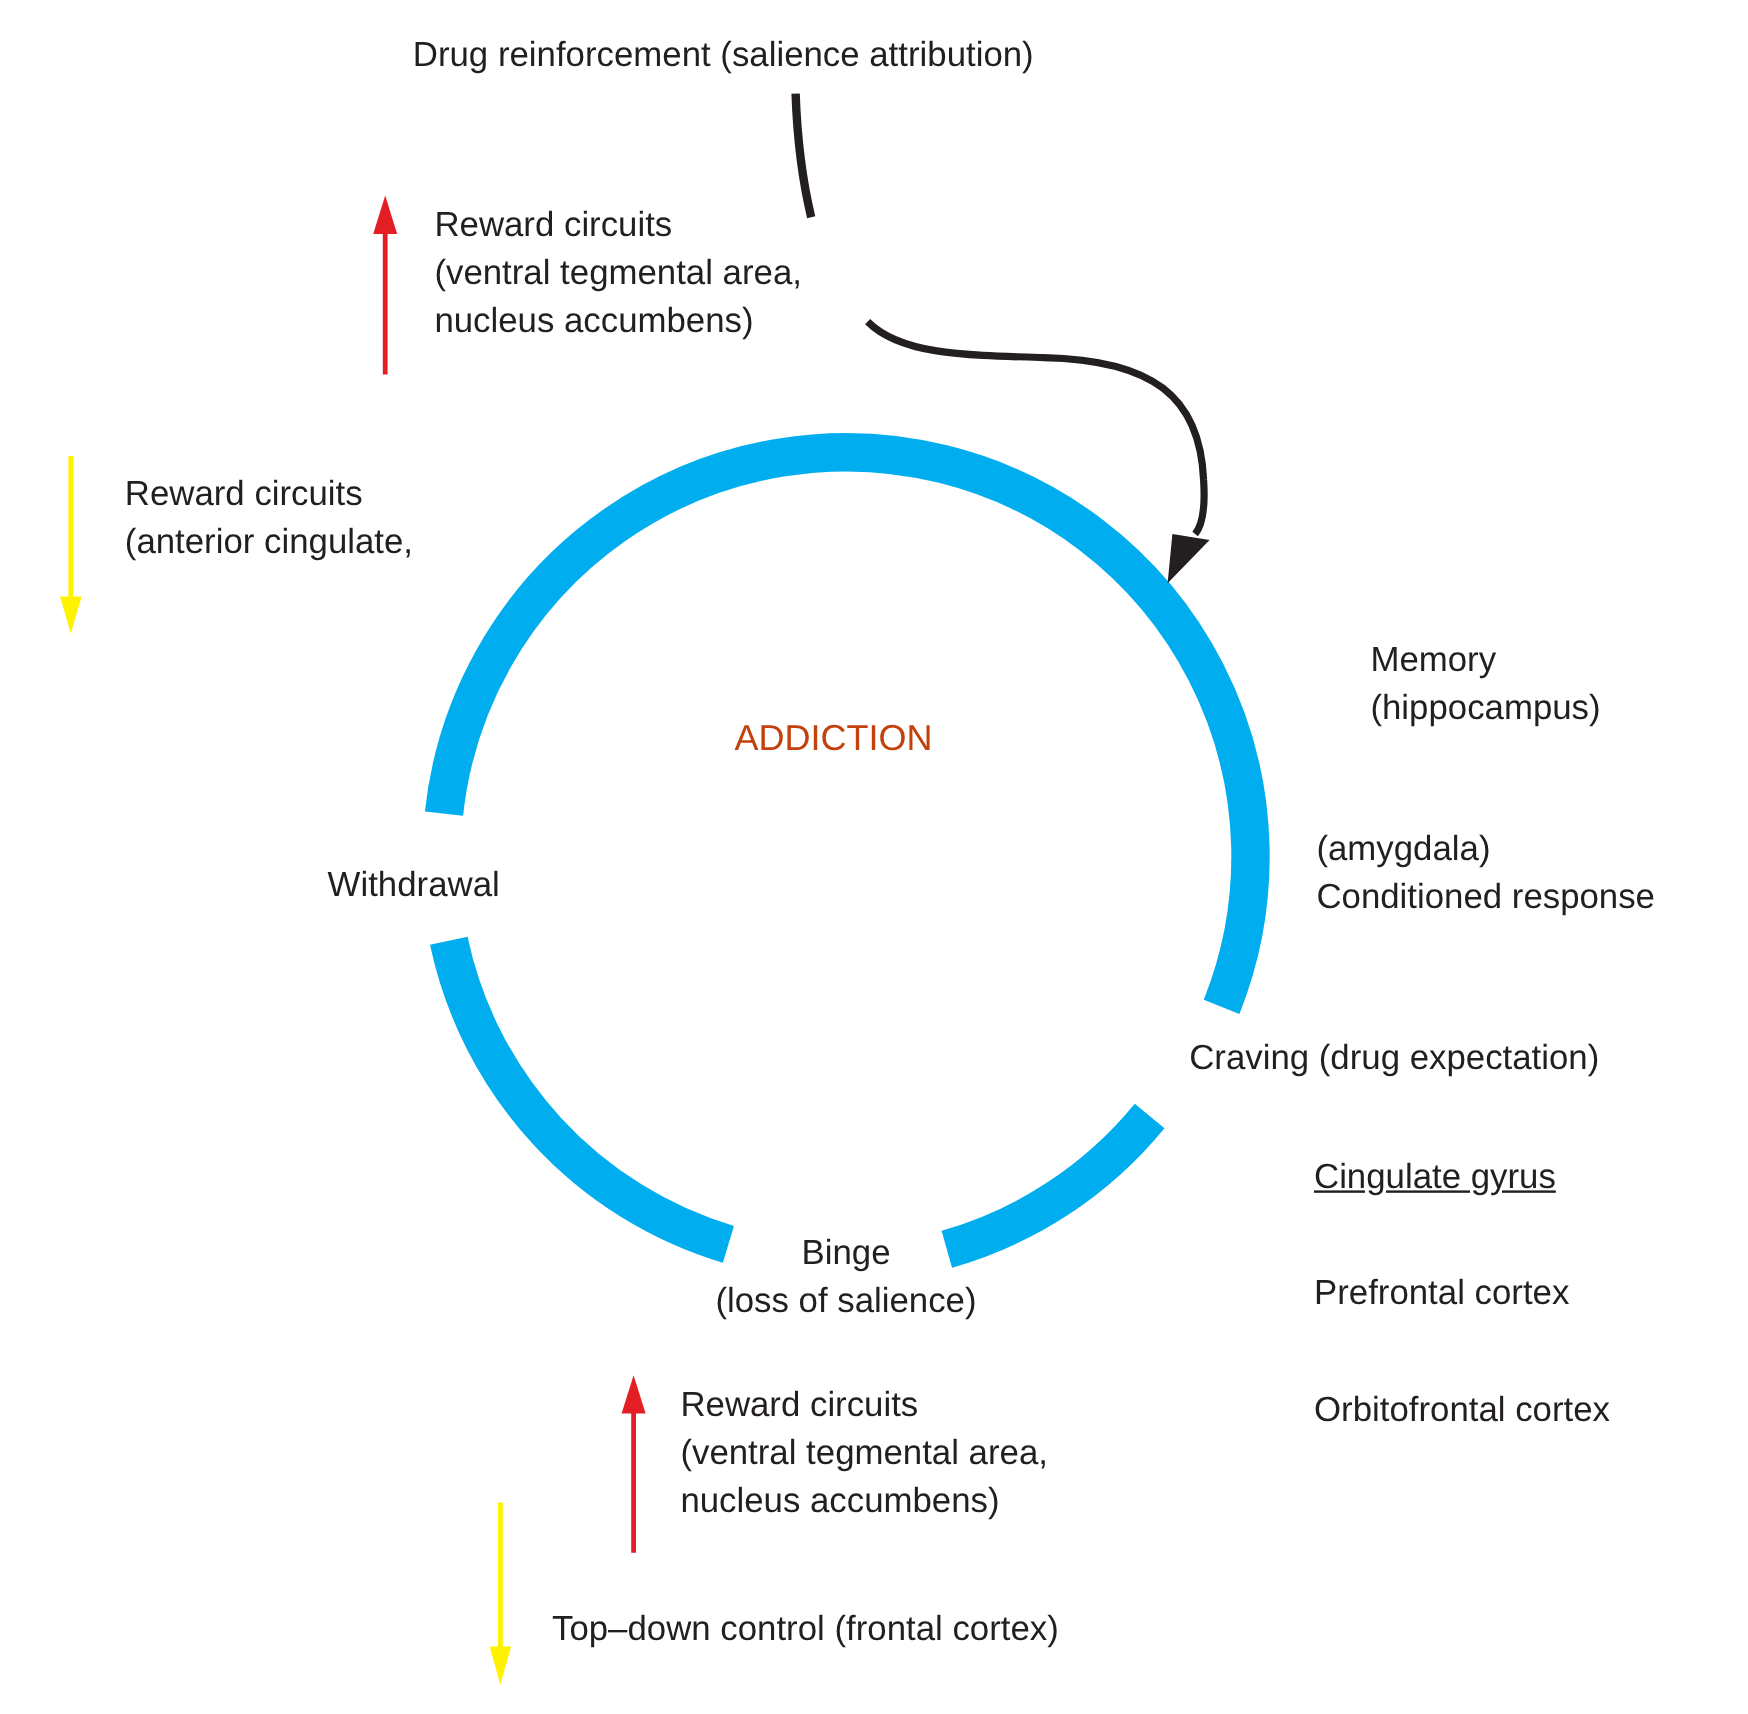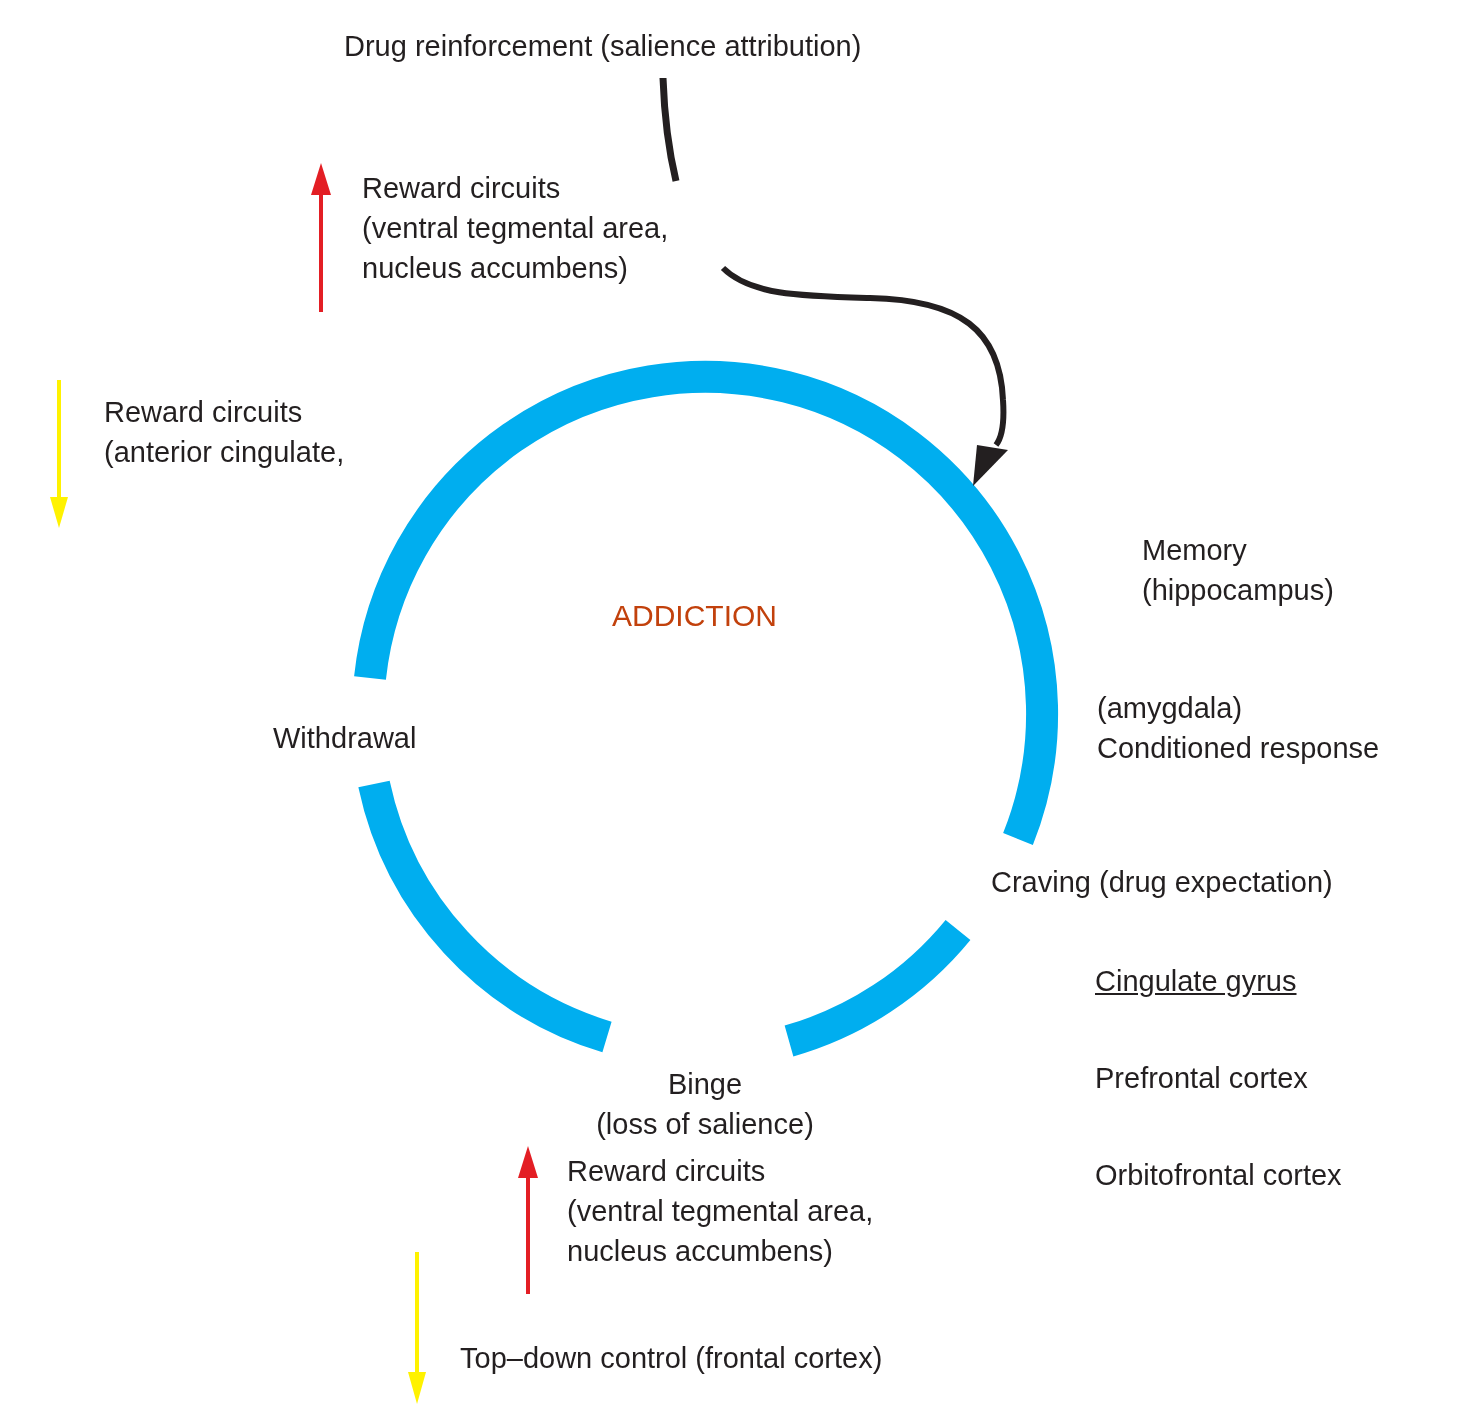--- a/index.html
+++ b/index.html
@@ -1,21 +1,21 @@
 <!DOCTYPE html>
 <html><head>
   <meta charset="utf-8">
   <style>
     html, body { margin: 0; padding: 0; background: #ffffff; }
     body { width: 1457px; height: 1428px; position: relative; overflow: hidden;
            font-family: "Liberation Sans", sans-serif; color: #231f20; }
     #diagram { position: absolute; left: 0; top: 0; }
     .lbl { position: absolute; font-size: 29px; line-height: 40px; white-space: nowrap; }
     .lbl .line { display: block; }
-    .center { text-align: center; margin-top: 40px; }
+    .center { text-align: center; }
     .title-red { color: #d2232a; font-size: 30px; }
   </style>
 </head>
 <body>
 
 <svg id="diagram" width="1457" height="1428" viewBox="0 0 1457 1428" xmlns="http://www.w3.org/2000/svg">
   <defs>
     <marker id="flowhead" viewBox="0 0 10 10" refX="2" refY="5" markerWidth="5" markerHeight="5" orient="auto">
       <path d="M0,0 L10,5 L0,10 z" fill="#231f20"></path>
     </marker>

